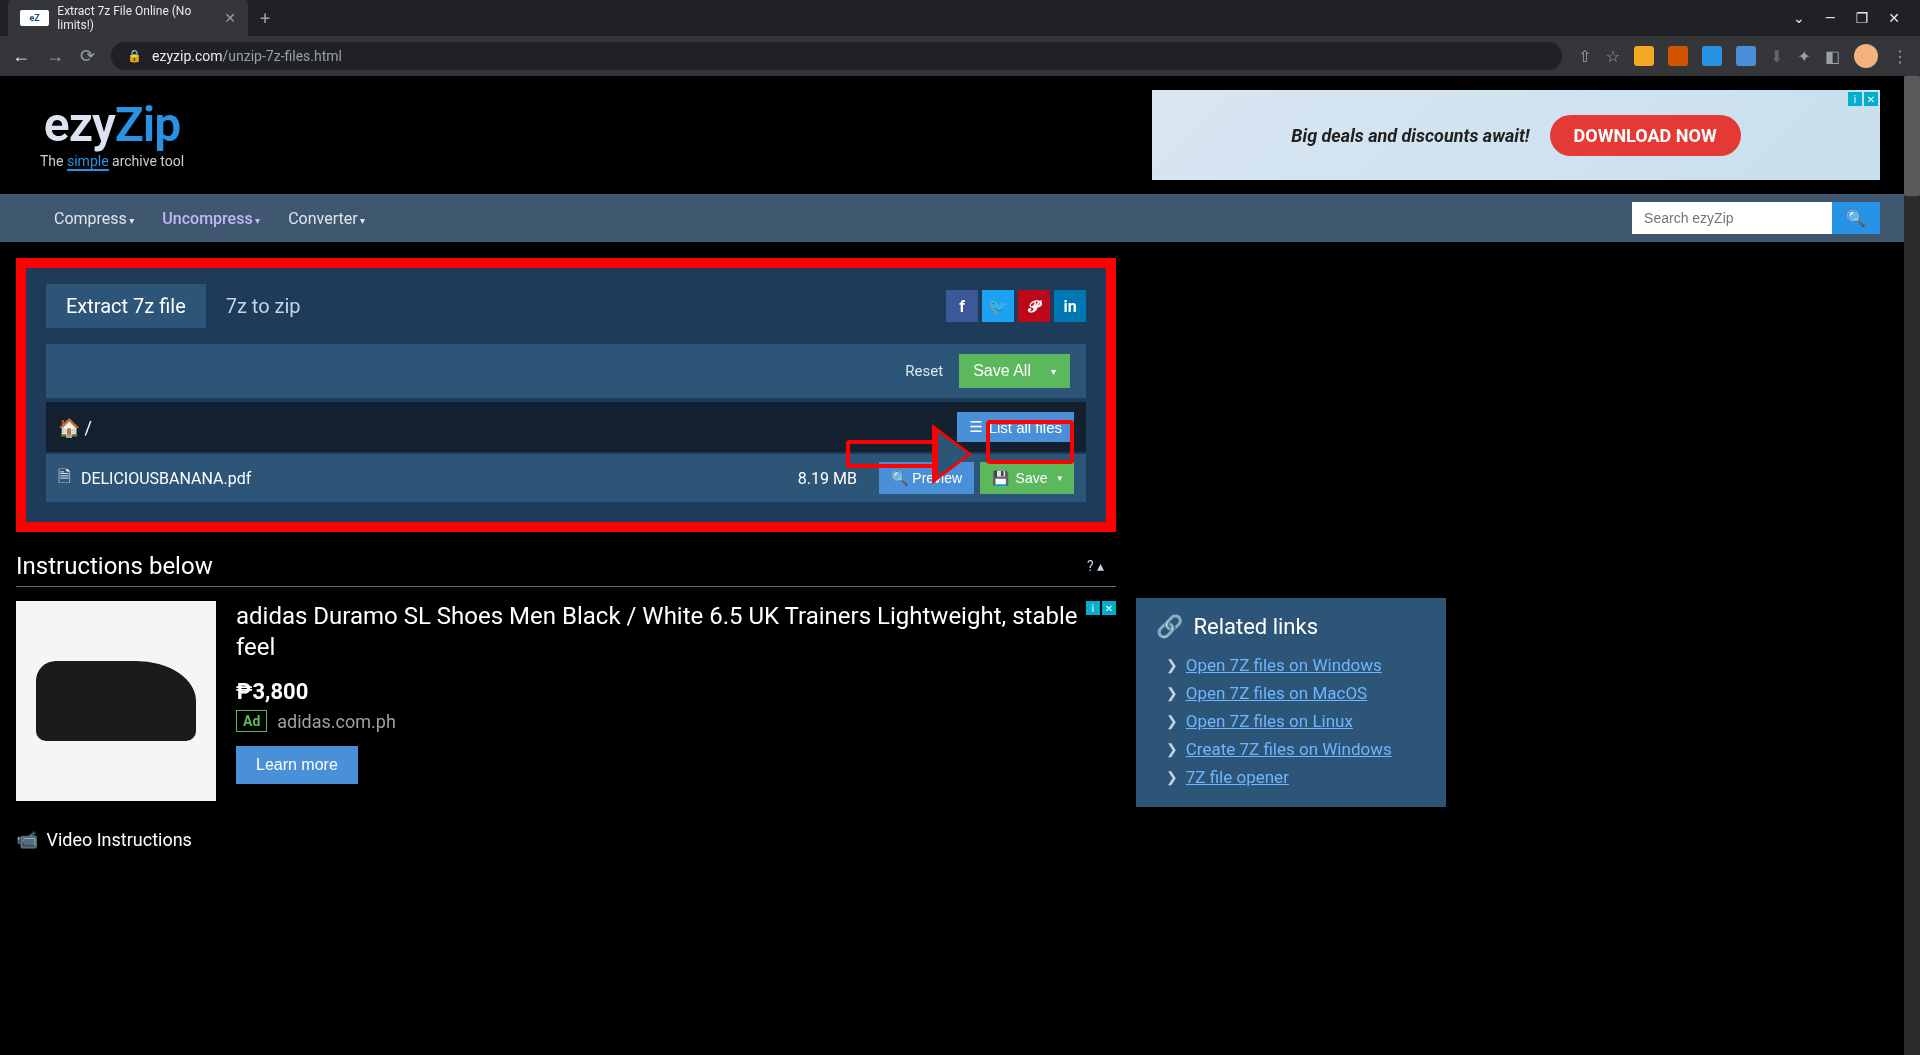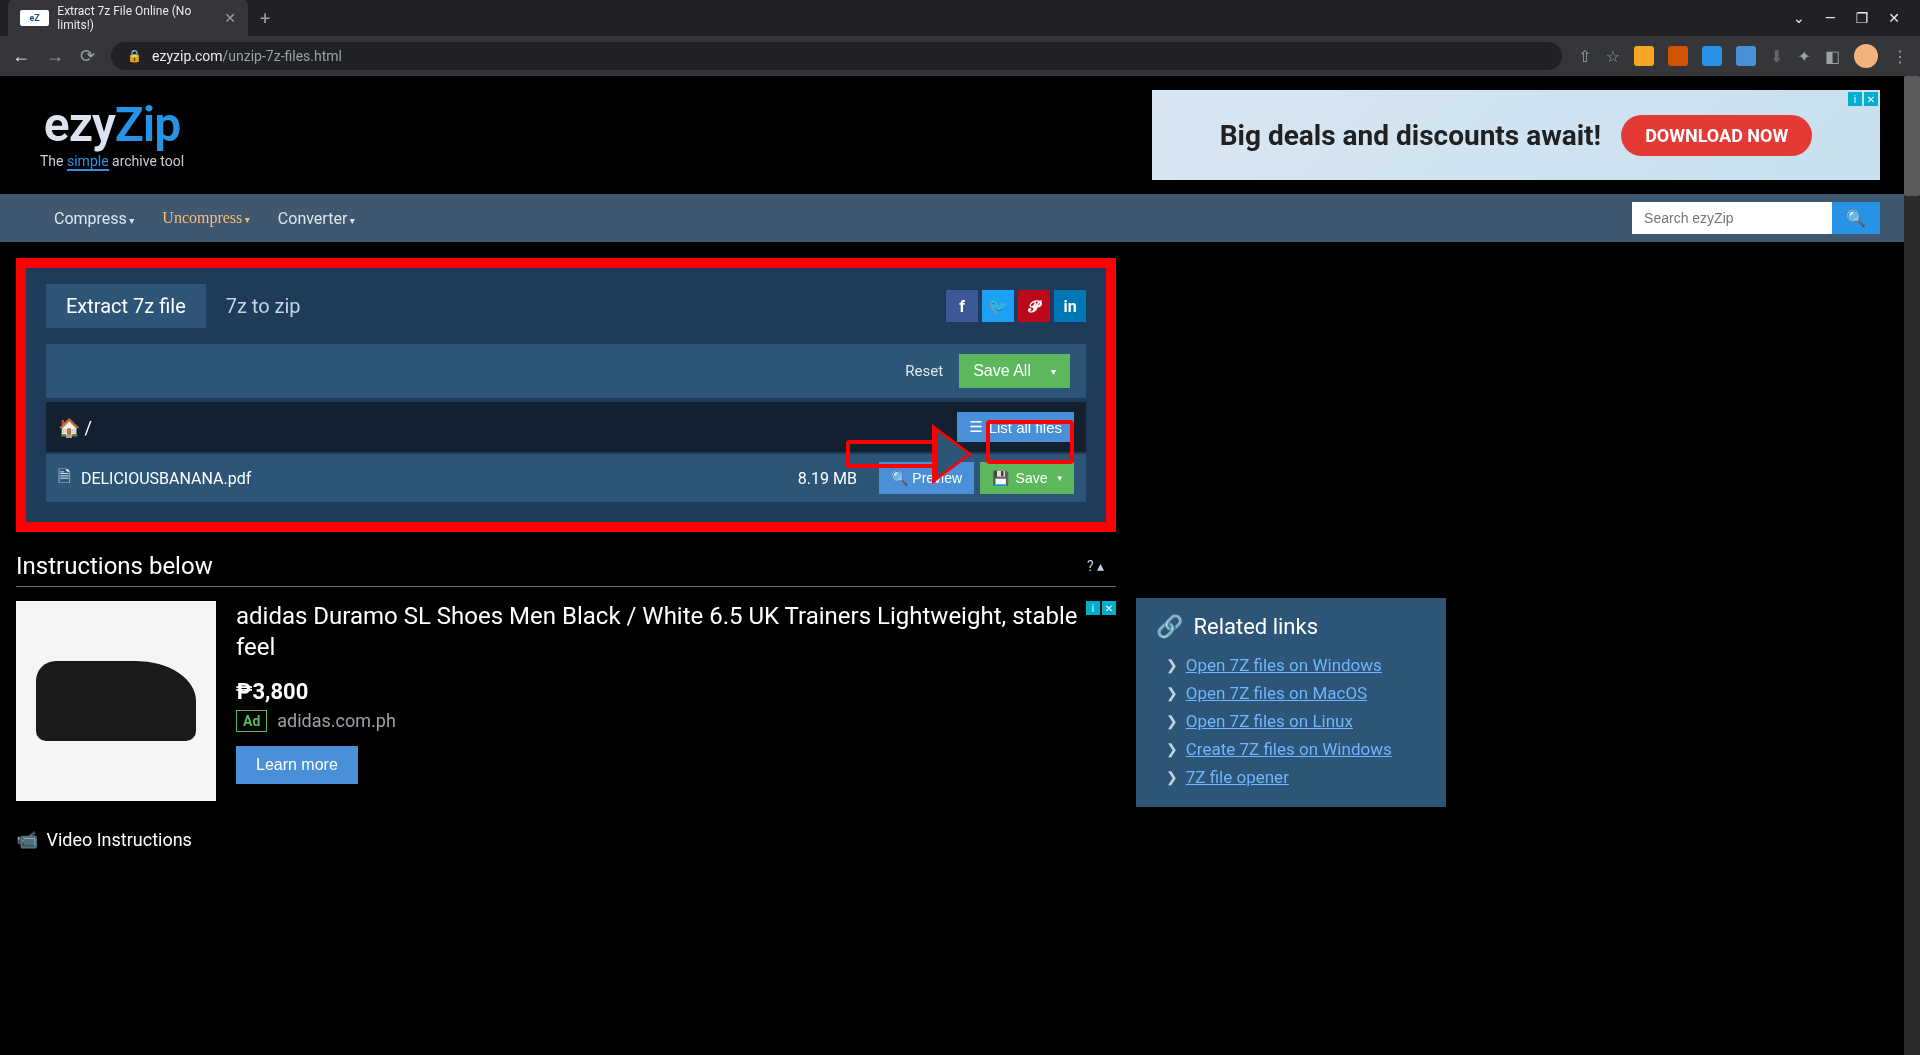--- a/index.html
+++ b/index.html
@@ -33,28 +33,28 @@
     .scrollbar-thumb { position: absolute; top: 0; width: 100%; height: 120px; background: #5a5a5a; border-radius: 2px; }
     
     .header-area { display: flex; align-items: center; padding: 14px 40px; background: #000; text-align: center; }
     .logo { display: flex; flex-direction: column; }
     .logo-main { font-size: 48px; font-weight: 600; color: #dce3f0; letter-spacing: -1px; line-height: 1; }
     .logo-main .zip { color: #2693e6; }
     .logo-sub { font-size: 14px; color: #c7ccd6; margin-top: 4px; }
     .logo-sub .simple { color: #2693e6; border-bottom: 2px solid #2693e6; }
     
     .ad-banner { margin-left: auto; width: 728px; height: 90px; background: linear-gradient(135deg, #d9e6f2 0%, #c8dfed 100%); display: flex; align-items: center; justify-content: center; gap: 20px; position: relative; }
-    .ad-banner-text { font-size: 28px; font-weight: bold; color: #212121; }
+    .ad-banner-text { font-size: 18px; font-weight: bold; color: #212121; font-style: italic; }
     .ad-banner-btn { background: #e53935; color: #fff; padding: 10px 24px; border-radius: 24px; font-weight: bold; font-size: 18px; }
     .ad-info { position: absolute; top: 2px; right: 2px; display: flex; gap: 2px; }
     .ad-info span { width: 14px; height: 14px; background: #00aecd; color: #fff; font-size: 10px; display: flex; align-items: center; justify-content: center; }
     
     .nav-bar { background: #405770; display: flex; align-items: center; padding: 0 40px; height: 48px; }
     .nav-item { color: #dde6ee; padding: 12px 14px; font-size: 16px; cursor: pointer; }
-    .nav-item.active { color: #fdba74; font-weight: 500; font-family: Liberation Serif, serif; }
+    .nav-item.active { color: #c4b5fd; font-weight: 500; }
     .nav-item::after { content: ' ▾'; font-size: 10px; }
     .search-box { margin-left: auto; display: flex; }
     .search-input { width: 200px; padding: 8px 12px; border: none; font-size: 14px; background: #fff; color: #333; }
     .search-btn { background: #2693e6; color: #fff; border: none; padding: 0 14px; cursor: pointer; font-size: 16px; }
     
     .main-content { display: flex; padding: 16px 24px 0 16px; gap: 20px; }
     .left-col { flex: 1; max-width: 1100px; }
     .right-col { width: 310px; }
     
     .highlight-box { border: 10px solid #ff0000; padding: 0; position: relative; }
@@ -104,21 +104,21 @@
     .instructions-header { display: flex; align-items: center; margin-top: 20px; padding: 0 12px 6px 0; border-bottom: 1px solid #5a6f85; }
     .instructions-title { font-size: 24px; color: #fff; font-weight: 400; }
     .instructions-toggle { margin-left: auto; color: #c5d4e3; font-size: 14px; cursor: pointer; }
     
     .ad-product { display: flex; gap: 20px; margin-top: 14px; position: relative; }
     .ad-product-img { width: 200px; height: 200px; background: #f5f5f5; display: flex; align-items: center; justify-content: center; }
     .shoe { width: 160px; height: 80px; background: #1a1a1a; border-radius: 20px 60px 10px 10px / 20px 40px 10px 10px; position: relative; }
     .ad-product-info { flex: 1; padding-right: 30px; }
     .ad-product-title { font-size: 24px; color: #fff; font-weight: 400; line-height: 1.3; }
     .ad-product-price { font-size: 22px; color: #fff; font-weight: bold; margin-top: 16px; }
-    .ad-label-row { display: flex; align-items: flex-start; gap: 10px; margin-top: 6px; }
+    .ad-label-row { display: flex; align-items: flex-end; gap: 10px; margin-top: 6px; }
     .ad-label { border: 1px solid #5cb85c; color: #5cb85c; padding: 2px 6px; font-size: 14px; font-weight: bold; }
     .ad-advertiser { color: #9aa0a6; font-size: 18px; }
     .learn-more-btn { background: #4a90d9; color: #fff; border: none; padding: 10px 20px; font-size: 16px; cursor: pointer; margin-top: 14px; }
     .ad-info2 { position: absolute; top: 0; right: 0; display: flex; gap: 2px; }
     .ad-info2 span { width: 14px; height: 14px; background: #00aecd; color: #fff; font-size: 10px; display: flex; align-items: center; justify-content: center; }
     
     .video-instructions { display: flex; align-items: center; gap: 8px; margin-top: 20px; padding: 8px 0; color: #fff; font-size: 18px; }
     
     .related-links { background: #2d5577; padding: 16px 20px; margin-top: 340px; }
     .related-title { font-size: 22px; color: #fff; display: flex; align-items: center; gap: 10px; }

